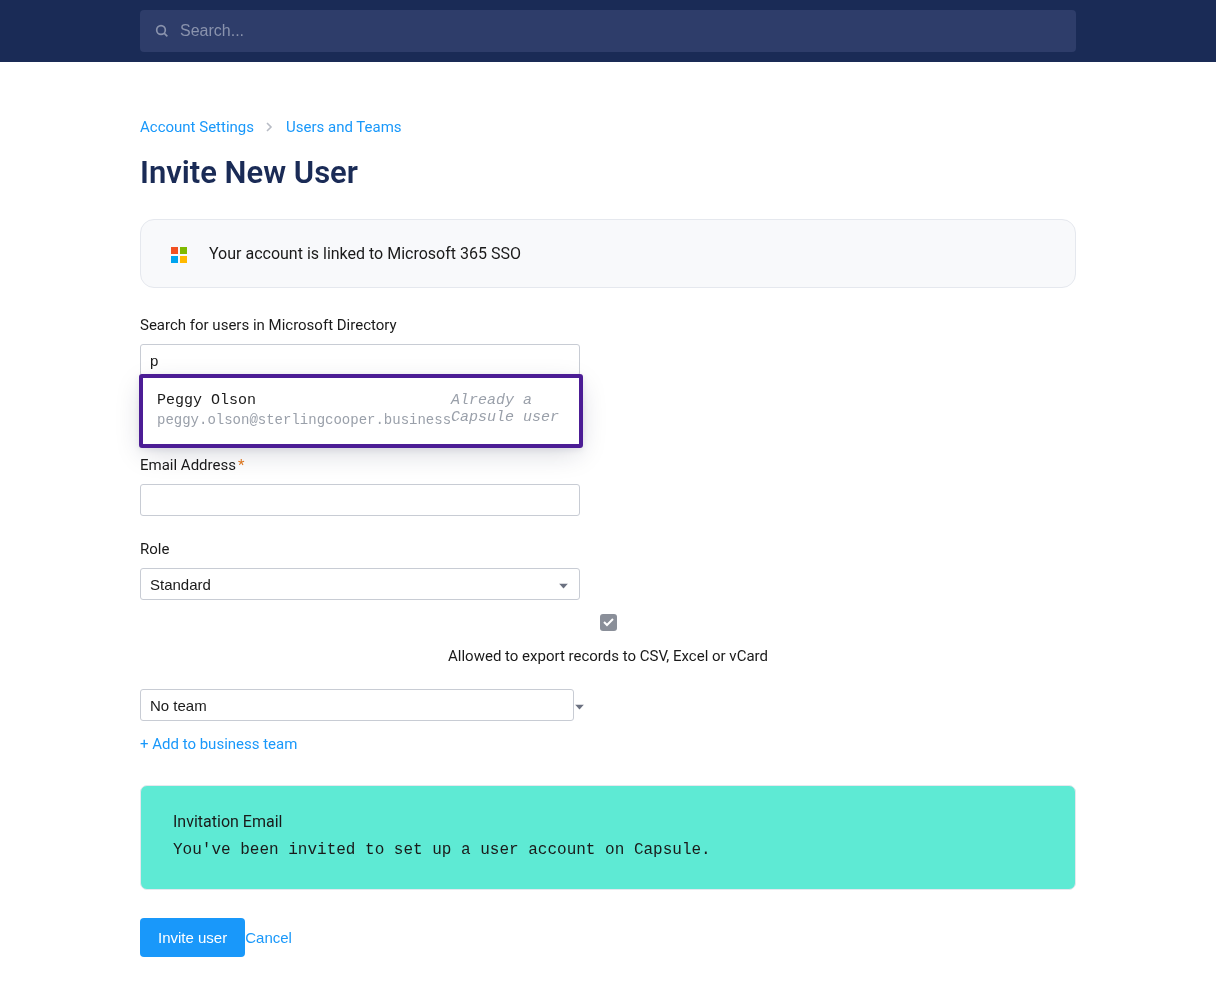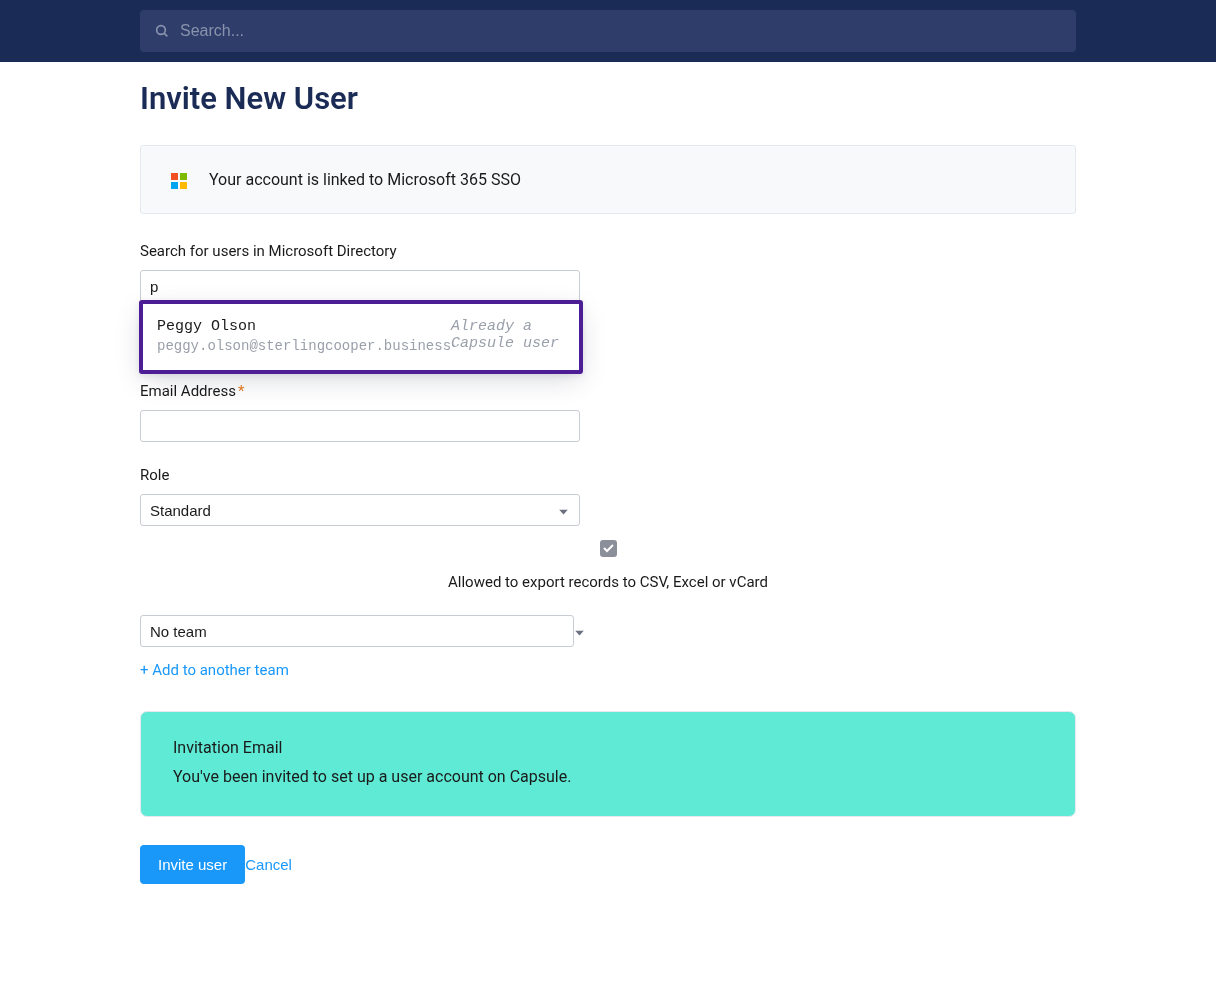--- a/index.html
+++ b/index.html
@@ -60,21 +60,21 @@
     font-size: 31px;
     font-weight: 600;
     color: #1a2b56;
     margin-top: 18px;
     margin-bottom: 28px;
   }
 
   .banner {
     border: 1px solid #e5e8ee;
     background: #f8f9fb;
-    border-radius: 3px;
+    border-radius: 14px;
     padding: 24px 30px;
     display: flex;
     align-items: flex-end;
     gap: 22px;
     margin-bottom: 28px;
   }
   .ms-logo {
     width: 16px; height: 16px;
     display: inline-block;
   }
@@ -172,21 +172,21 @@
   }
 
   .invite-email-box {
     border: 1px solid #e5e8ee;
     background: #5eead4;
     border-radius: 7px;
     padding: 26px 32px 30px 32px;
     margin-top: 32px;
   }
   .invite-email-box .ie-title { font-size: 16px; margin-bottom: 10px; }
-  .invite-email-box .ie-body { font-size: 16px; }
+  .invite-email-box .ie-body { font-size: 16px; font-family: Liberation Mono, monospace; }
 
   .actions { margin-top: 28px; display: flex; align-items: center; gap: 0; }
   .btn-primary {
     background: #1998fa;
     color: #fff;
     border: none;
     border-radius: 4px;
     padding: 11px 18px;
     font-size: 15px;
     cursor: pointer;
@@ -208,20 +208,29 @@
         <circle cx="10.5" cy="10.5" r="6.5"></circle>
           <line x1="20" y1="20" x2="15.2" y2="15.2"></line>
       </svg>
     </span>
     <input class="search-input" placeholder="Search..." style="">
   </div>
 </div>
 
 <div class="page">
 
+  <div class="crumbs">
+    <a>Account Settings</a>
+    <span class="crumb-sep">
+      <svg width="8" height="10" viewBox="0 0 8 10">
+          <path d="M1 1 L5 5 L1 9" fill="none" stroke="#b8bcc5" stroke-width="1.6"></path>
+        </svg>
+    </span>
+    <a>Users and Teams</a>
+  </div>
 
   <h1 class="title">Invite New User</h1>
 
   <div class="banner">
     <span class="ms-logo">
       <svg width="16" height="16" viewBox="0 0 16 16">
         <rect x="0" y="0" width="7" height="7" fill="#f25022"></rect>
         <rect x="9" y="0" width="7" height="7" fill="#7fba00"></rect>
         <rect x="0" y="9" width="7" height="7" fill="#00a4ef"></rect>
         <rect x="9" y="9" width="7" height="7" fill="#ffb900"></rect>
@@ -280,21 +289,21 @@
   <div class="select-wrap" style="width:456px;border-radius:15px;">
     <select class="select" style="width:434px;">
       <option>No team</option>
     </select>
     <span class="select-caret">
       <svg width="9" height="6" viewBox="0 0 9 6">
           <path d="M0 0 L4.5 5 L9 0 Z" fill="#6b7180"></path>
         </svg>
     </span>
   </div>
-  <a class="add-team-link">+ Add to another team</a>
+  <a class="add-team-link">+ Add to business team</a>
 
   <div class="invite-email-box">
     <div class="ie-title">Invitation Email</div>
     <div class="ie-body">You've been invited to set up a user account on Capsule.</div>
   </div>
 
   <div class="actions">
     <button class="btn-primary">Invite user</button>
     <button class="btn-link">Cancel</button>
   </div>

